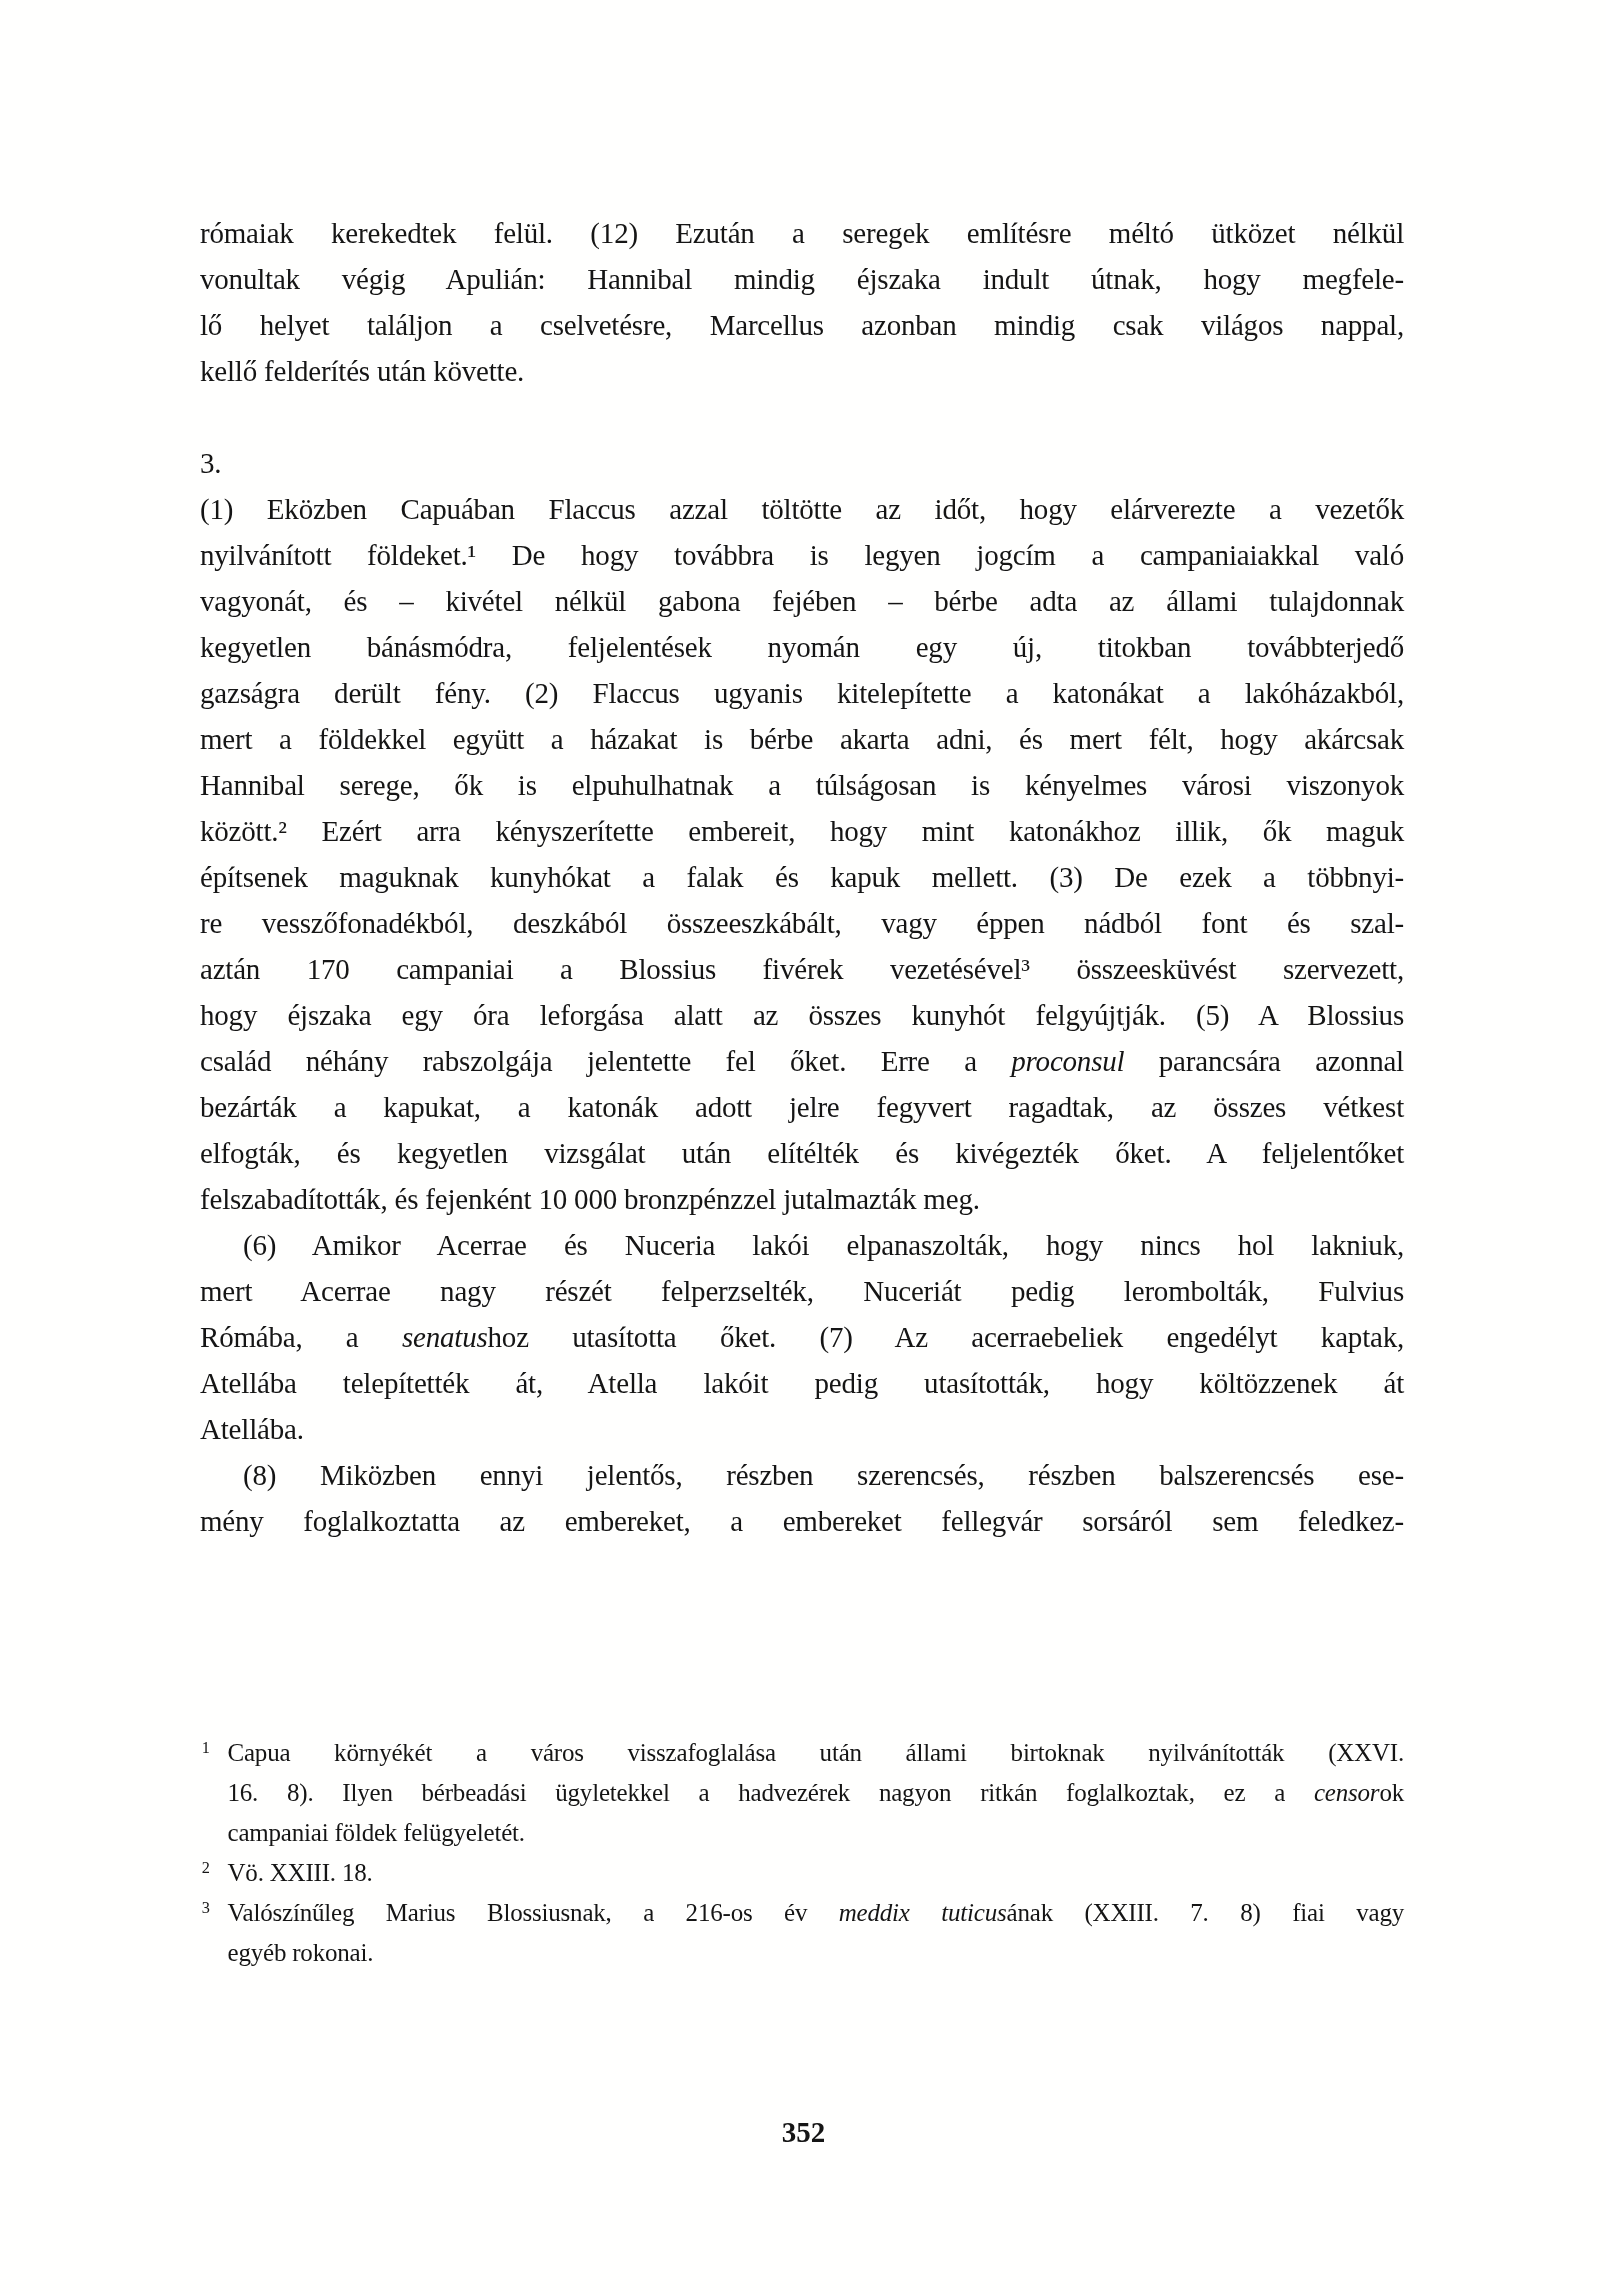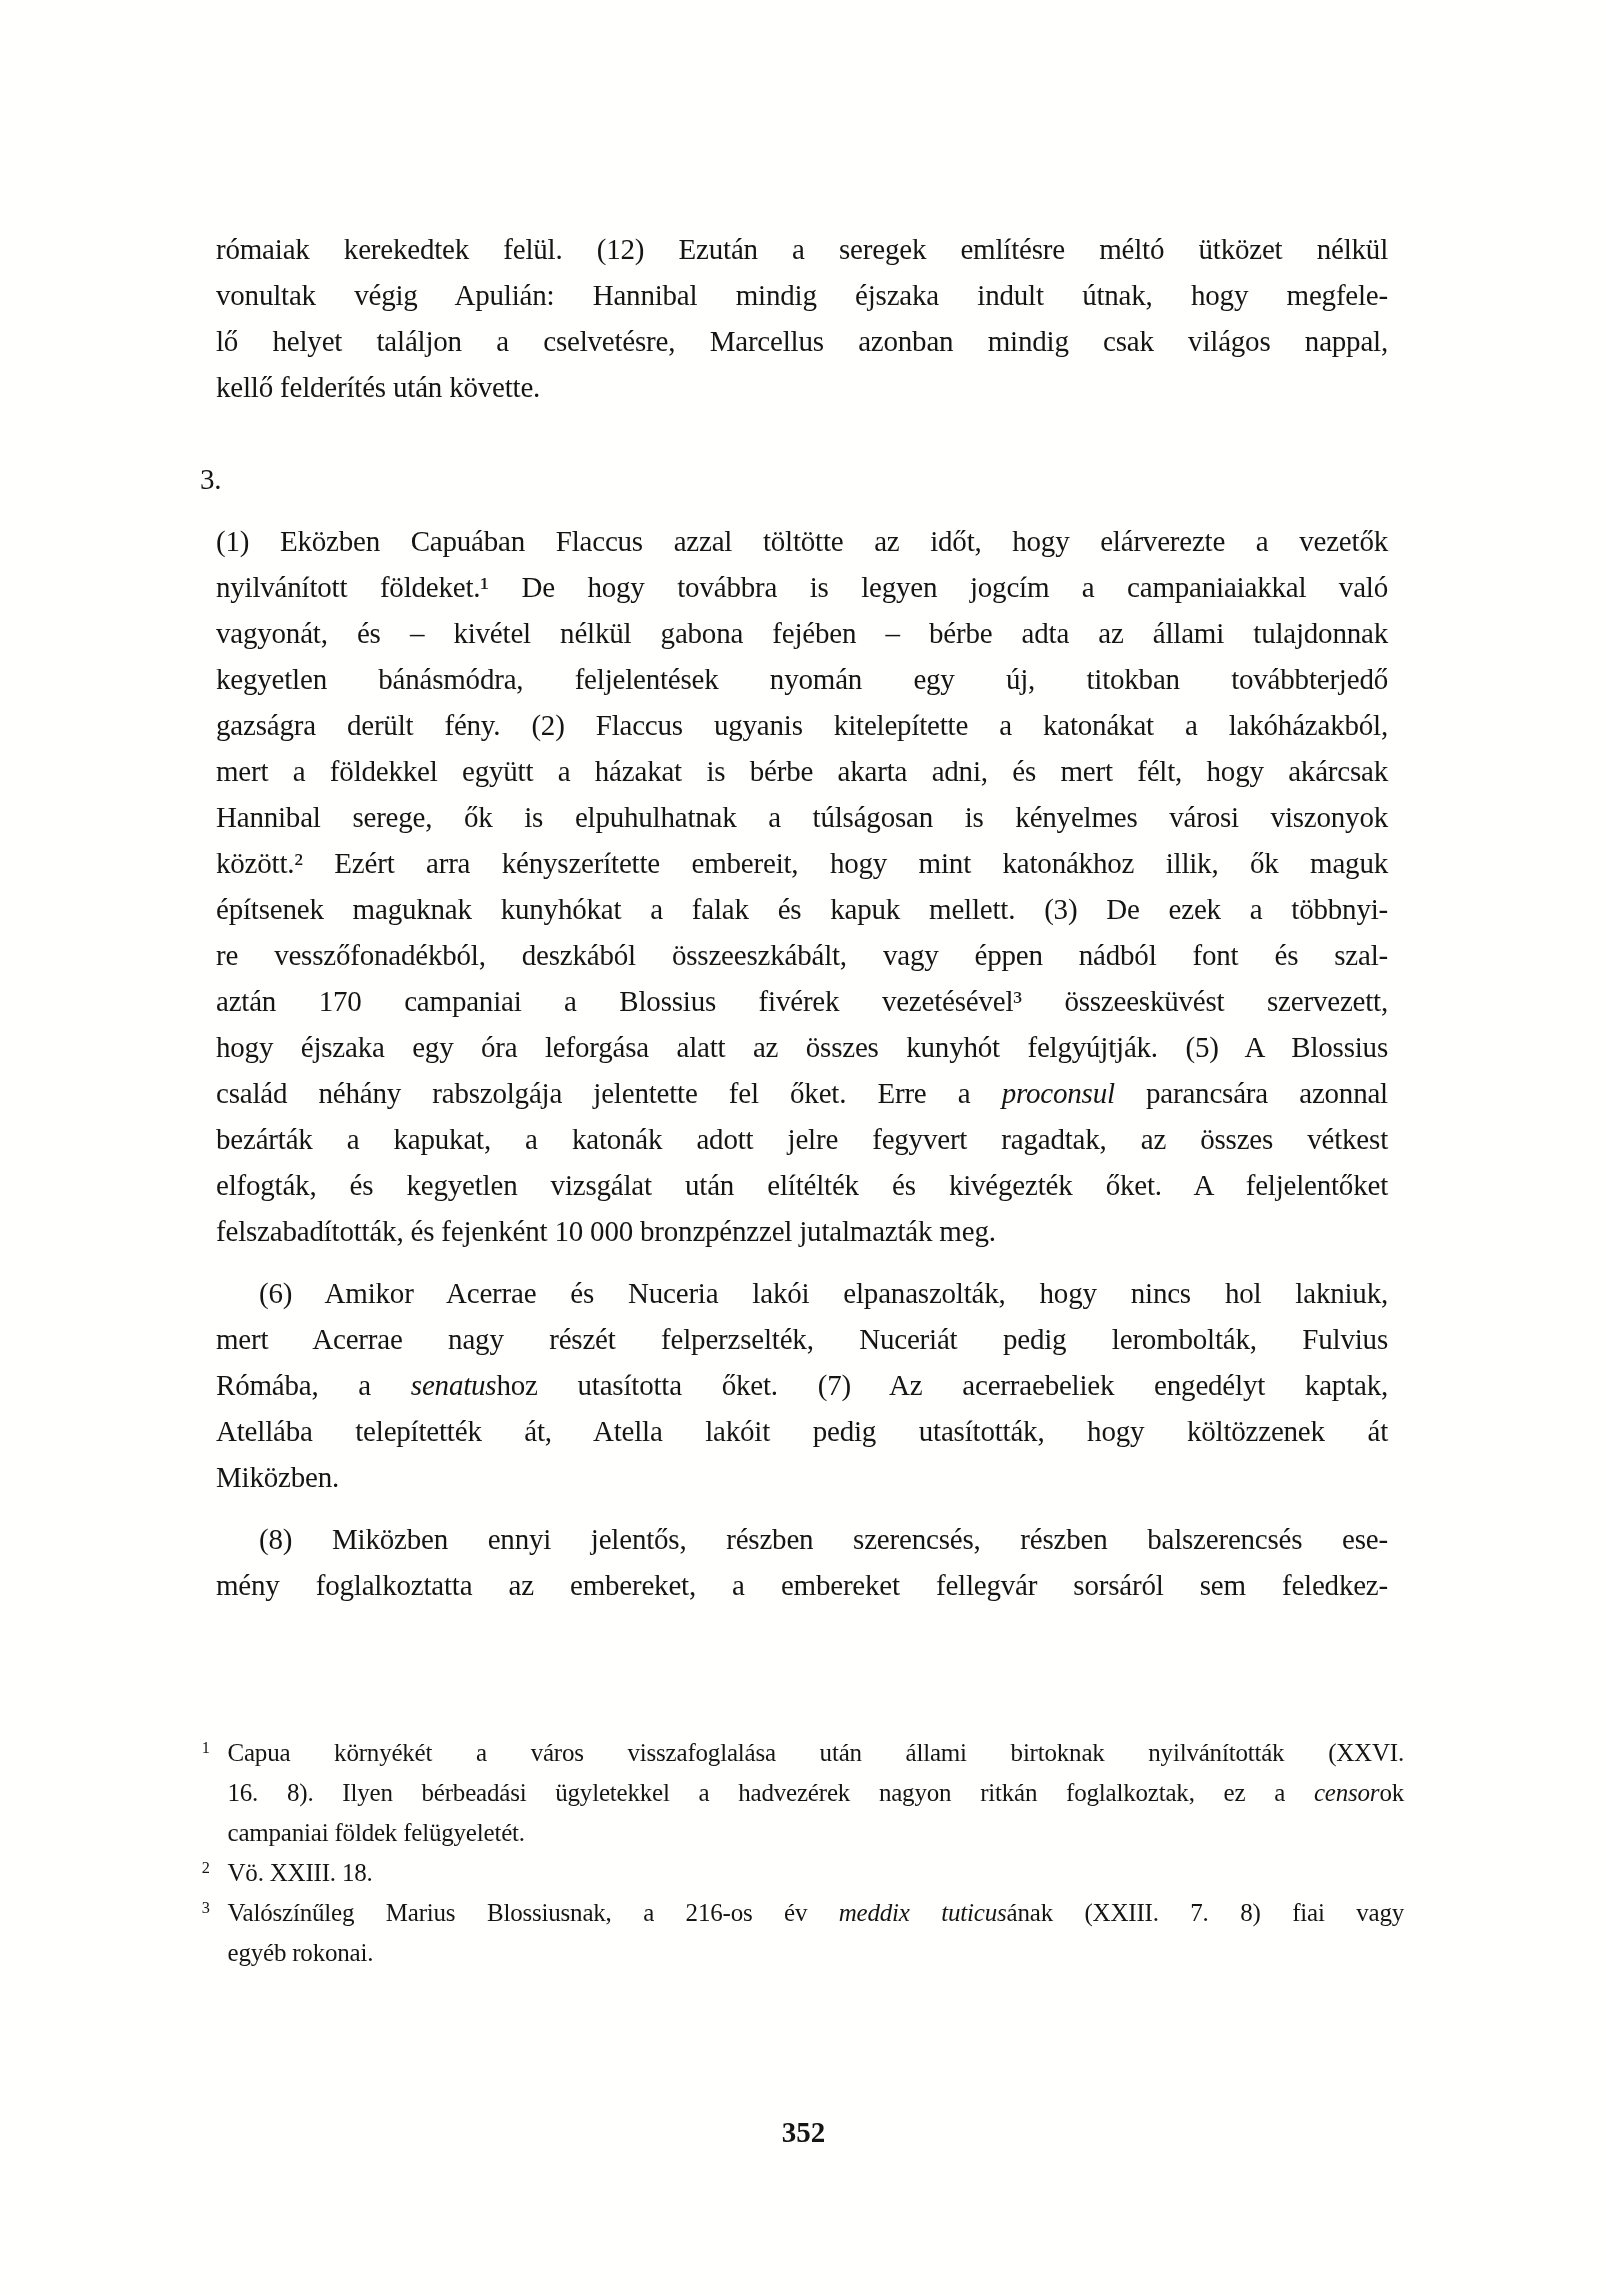--- a/index.html
+++ b/index.html
@@ -18,21 +18,21 @@
   }
   .content {
     position: absolute;
     top: 210px;
     left: 200px;
     width: 1204px;
     font-size: 29px;
     line-height: 46px;
     letter-spacing: -0.2px;
   }
-  .para { margin: 16px; }
+  .para { margin: 0; }
   .line {
     text-align: justify;
     text-align-last: justify;
     white-space: normal;
   }
   .line.line-end { text-align-last: left; }
   .line.first-indent { text-indent: 43px; }
   .heading {
     margin-top: 46px;
     text-align: left;
@@ -104,21 +104,21 @@
         <div class="line">család néhány rabszolgája jelentette fel őket. Erre a <em>proconsul</em> parancsára azonnal</div>
         <div class="line">bezárták a kapukat, a katonák adott jelre fegyvert ragadtak, az összes vétkest</div>
         <div class="line">elfogták, és kegyetlen vizsgálat után elítélték és kivégezték őket. A feljelentőket</div>
         <div class="line line-end">felszabadították, és fejenként 10 000 bronzpénzzel jutalmazták meg.</div>
       </div>
       <div class="para">
         <div class="line first-indent">(6) Amikor Acerrae és Nuceria lakói elpanaszolták, hogy nincs hol lakniuk,</div>
         <div class="line">mert Acerrae nagy részét felperzselték, Nuceriát pedig lerombolták, Fulvius</div>
         <div class="line">Rómába, a <em>senatus</em>hoz utasította őket. (7) Az acerraebeliek engedélyt kaptak,</div>
         <div class="line">Atellába telepítették át, Atella lakóit pedig utasították, hogy költözzenek át</div>
-        <div class="line line-end">Miközben.</div>
+        <div class="line line-end">Atellába.</div>
       </div>
       <div class="para">
         <div class="line first-indent">(8) Miközben ennyi jelentős, részben szerencsés, részben balszerencsés ese-</div>
         <div class="line">mény foglalkoztatta az embereket, a embereket fellegvár sorsáról sem feledkez-</div>
       </div>
     </main>
   <section class="footnotes">
       <div class="footnote">
         <span class="fn-marker">1</span>
         <div class="fn-text">

